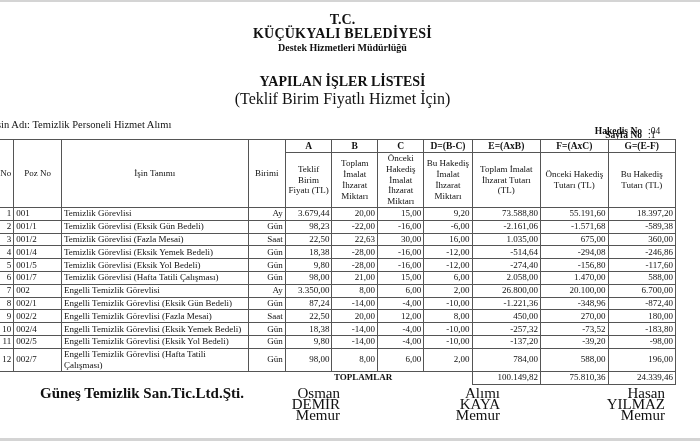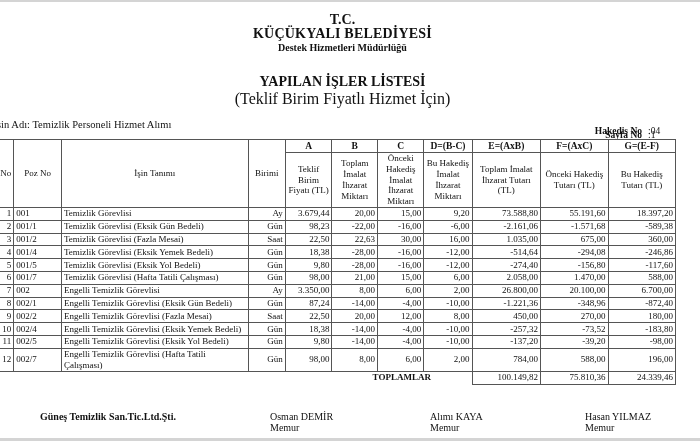--- a/index.html
+++ b/index.html
@@ -33,22 +33,22 @@
   table.grid th { font-weight: normal; text-align: center; vertical-align: middle; }
   th.letter { font-weight: bold !important; height: 12px; font-size: 9.5px; }
   th.colhead { white-space: normal !important; line-height: 10.8px; }
   td.num { text-align: right; }
   td.ctr { text-align: right; }
   td.desc { text-align: left; }
   td.wrap { white-space: normal !important; line-height: 11px; }
   tr.row td { height: 11.8px; }
   tr.row.tall td { height: 22px; }
   td.nob { border: none !important; }
-  td.totlbl { text-align: center; font-weight: bold; border: none !important; border-right: 1px solid #555 !important; }
-  .sig { position: absolute; top: 411px; font-size: 10px; text-align: left; line-height: 11px; }
+  td.totlbl { text-align: left; font-weight: bold; border: none !important; border-right: 1px solid #555 !important; }
+  .sig { position: absolute; top: 388px; font-size: 15px; text-align: right; line-height: 11px; }
   #sig1 { left: 40px; font-weight: bold; }
   #sig2 { left: 270px; width: 70px; }
   #sig3 { left: 430px; width: 70px; }
   #sig4 { left: 585px; width: 80px; }
 </style>
 </head>
 <body>
 
 <div class="topline"></div>
 

